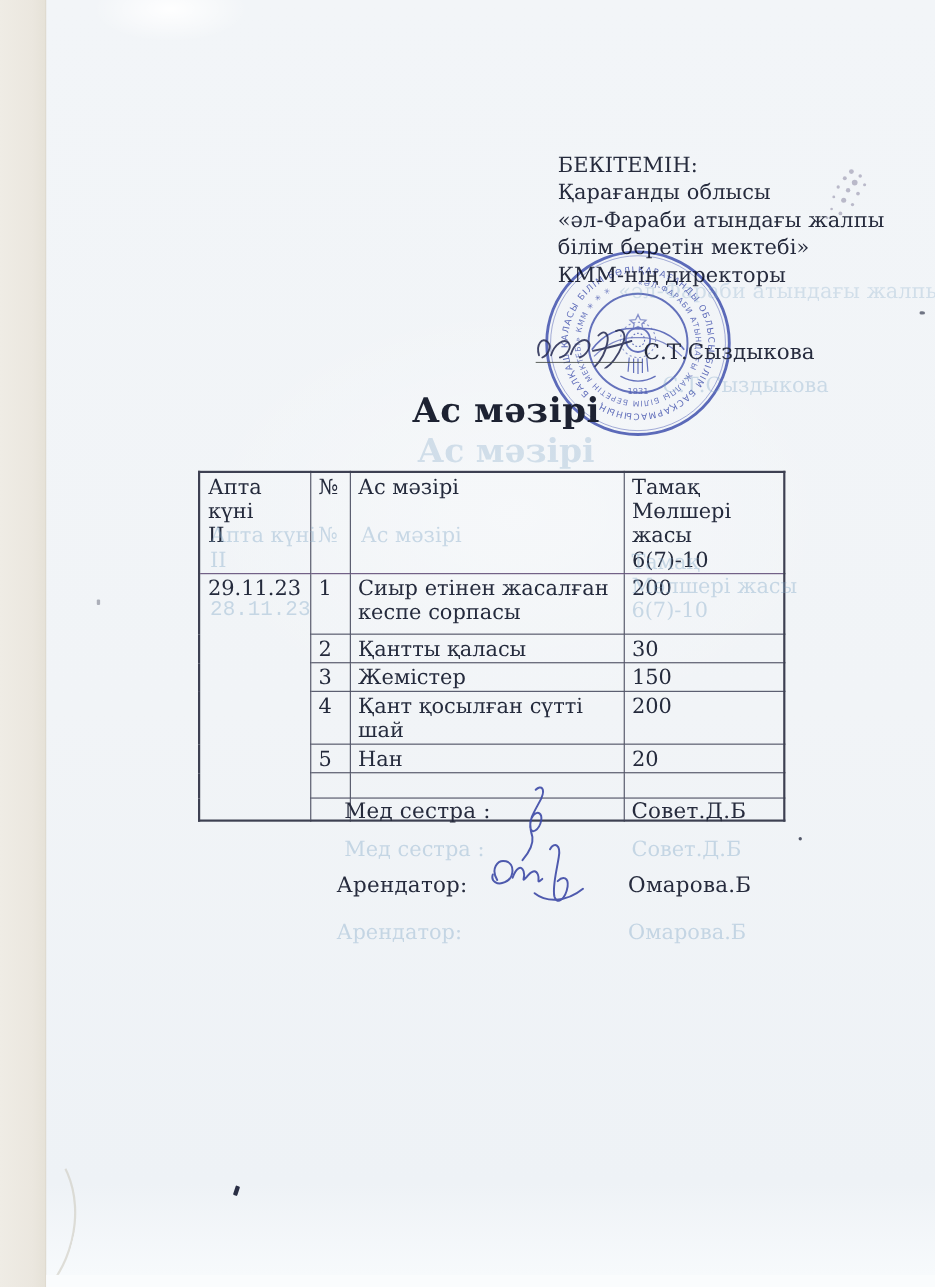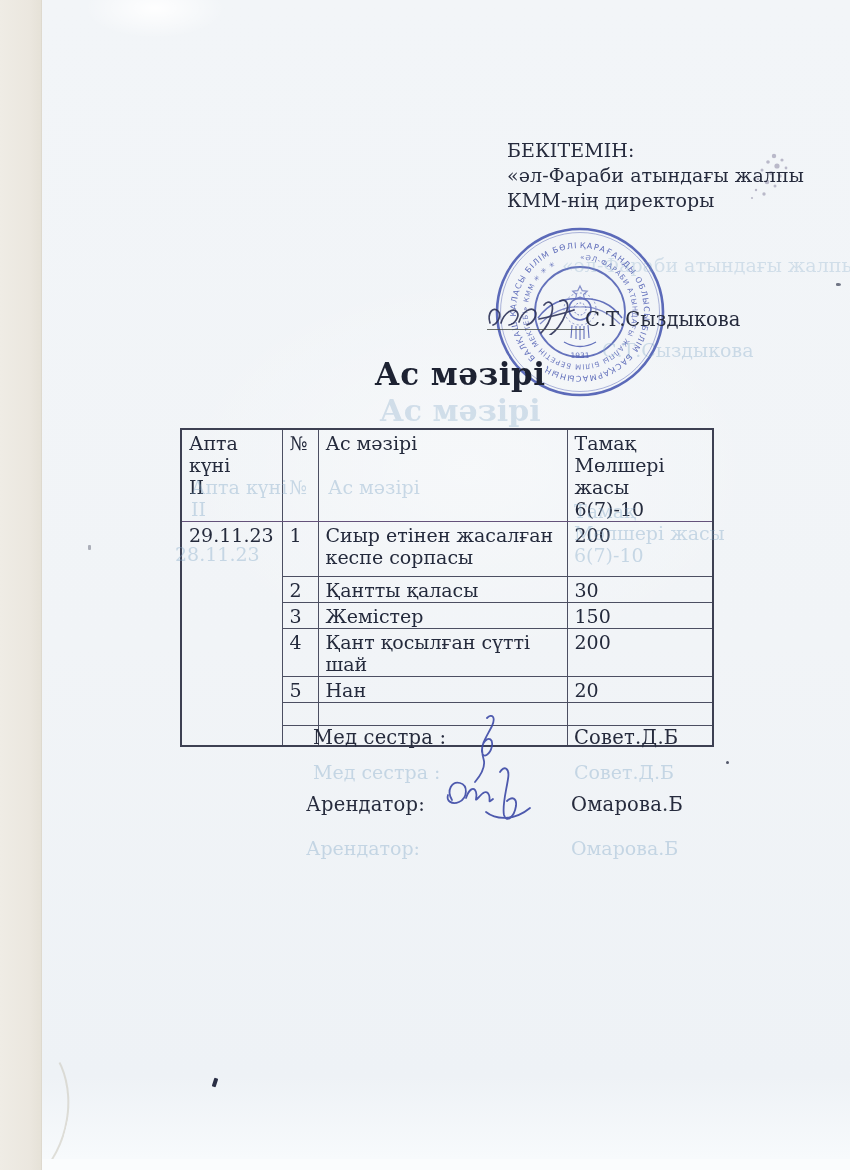--- a/index.html
+++ b/index.html
@@ -103,21 +103,21 @@
     position: absolute; color: #7fa6c6; opacity: .38;
     filter: blur(.5px); font-size: 19px; line-height: 22px;
     white-space: pre-line; pointer-events: none;
   }
   .gh-title { left: 180px; top: 400px; width: 560px; text-align: center;
               font-size: 30px; font-weight: bold; opacity: .30; }
   .gh-day { left: 191px; top: 476px; }
   .gh-no { left: 289px; top: 476px; }
   .gh-menu { left: 328px; top: 476px; }
   .gh-portion { left: 574px; top: 500px; }
-  .gh-date { left: 175px; top: 543px; }
+  .gh-date { left: 191px; top: 543px; font-family: Liberation Mono, monospace; }
   .gh-apr5 { left: 562px; top: 254px; opacity: .28; white-space: nowrap; }
   .gh-dirname { left: 602px; top: 339px; opacity: .34; }
   .gh-nurse-role { left: 313px; top: 761px; }
   .gh-nurse-name { left: 574px; top: 761px; }
   .gh-tenant-role { left: 306px; top: 837px; }
   .gh-tenant-name { left: 571px; top: 837px; }
 </style>
 </head>
 <body>
 
@@ -144,21 +144,23 @@
       <circle cx="23" cy="36" r="2.3"></circle>
         <circle cx="31" cy="40" r="1.5"></circle>
         <circle cx="12" cy="44" r="1.2"></circle>
       <circle cx="20" cy="48" r="1.7"></circle>
         <circle cx="8" cy="52" r="1.1"></circle>
     </g>
   </svg>
 
   <div class="approval">
     <div>БЕКІТЕМІН:</div>
+    <div>Қарағанды облысы</div>
     <div>«әл-Фараби атындағы жалпы</div>
+    <div>білім беретін мектебі»</div>
     <div>КММ-нің директоры</div>
   </div>
 
   <svg class="stamp" viewBox="0 0 200 200">
     <defs>
       <path id="ringOuter" d="M 100,36 a 64,64 0 1,1 -0.01,0"></path>
       <path id="ringInner" d="M 100,47.5 a 52.5,52.5 0 1,1 -0.01,0"></path>
     </defs>
     <g stroke="#4353b2" fill="none">
       <circle cx="100" cy="100" r="83" stroke-width="2.6" opacity=".9"></circle>

